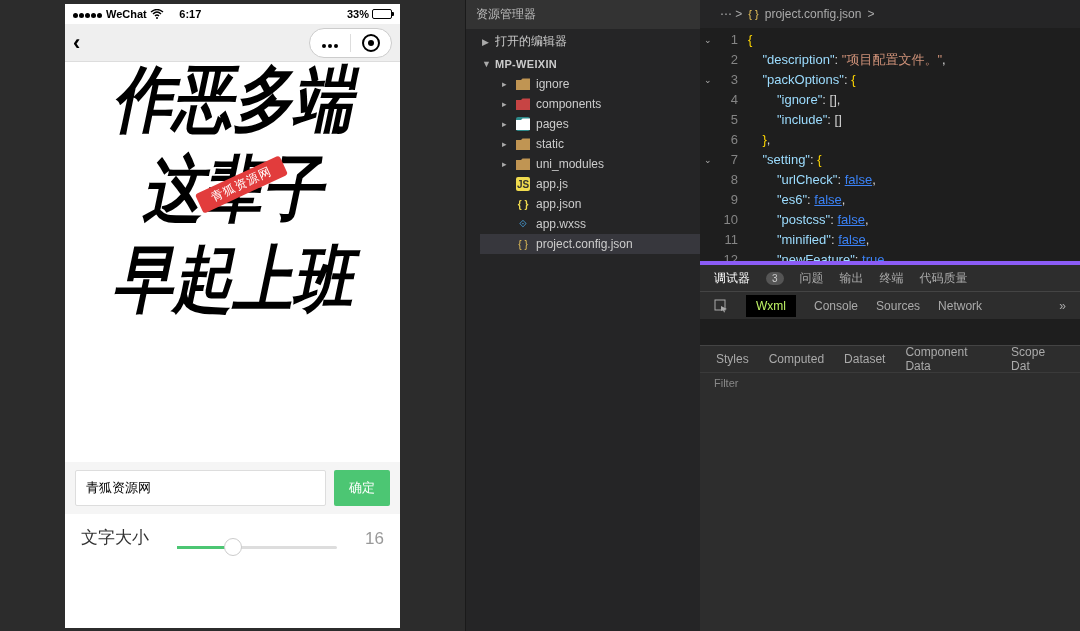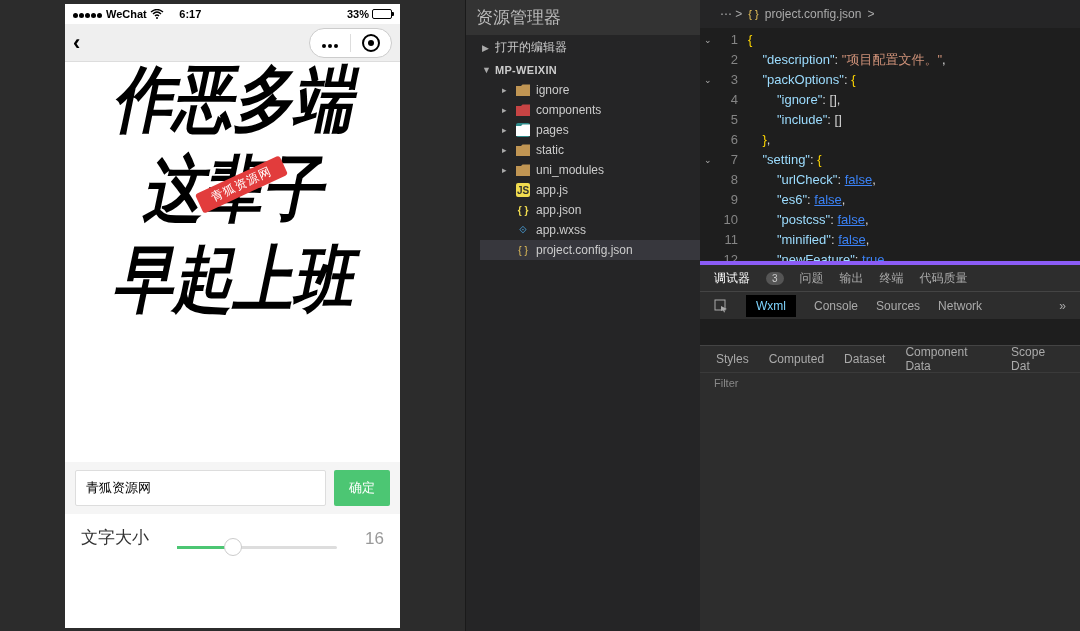--- a/index.html
+++ b/index.html
@@ -40,21 +40,21 @@
 
 .slider-row { padding: 12px 16px; display: flex; align-items: flex-end; gap: 28px; font-size: 17px; color: #333; }
 .slider-track { flex: 1; height: 3px; background: #ddd; position: relative; border-radius: 2px; }
 .slider-fill { width: 35%; height: 100%; background: #4cc673; }
 .slider-thumb { position: absolute; left: 35%; top: -8px; width: 18px; height: 18px; background: #fff; border: 1px solid #ccc; border-radius: 50%; transform: translateX(-50%); cursor: pointer; }
 .slider-val { color: #999; }
 .hint-text { text-align: center; font-size: 12px; color: #aaa; padding: 6px; }
 
 
 .explorer { width: 235px; height: 631px; background: #252526; color: #ccc; font-size: 12px; border-left: 1px solid #1a1a1a; }
-.exp-title { padding: 6px 10px; font-size: 17px; color: #bbb; background: #333; }
+.exp-title { padding: 6px 10px; font-size: 12px; color: #bbb; background: #333; }
 .exp-section { padding: 4px 10px 4px 16px; cursor: pointer; display: flex; align-items: center; gap: 4px; }
 .exp-section .arrow { font-size: 9px; color: #aaa; width: 9px; }
 .exp-folder-root { font-weight: bold; font-size: 11px; letter-spacing: 0.3px; color: #ccc; }
 .tree { padding-left: 14px; }
 .tree-item { display: flex; align-items: center; gap: 6px; padding: 3px 10px 3px 22px; cursor: pointer; }
 .tree-item.selected { background: #37373d; }
 .tree-item .arrow { font-size: 9px; color: #aaa; width: 8px; }
 .tree-item .ficon { width: 14px; height: 14px; display: inline-flex; align-items: center; justify-content: center; font-size: 10px; border-radius: 2px; }
 .ic-folder { color: #c09553; }
 .ic-folder-red { color: #c74444; }
@@ -76,21 +76,21 @@
 .cs { color: #ce9178; } 
 .cb { color: #3b82f6; text-decoration: underline; } 
 .cp { color: #d4d4d4; } 
 .cbr { color: #ffd700; } 
 
 
 .debug-tabs { height: 30px; background: #2d2d2d; display: flex; align-items: center; gap: 16px; padding: 0 14px; font-size: 12px; color: #aaa; border-top: 4px solid #8b5cf6; }
 .debug-tabs .active { color: #fff; }
 .badge { background: #555; color: #ccc; border-radius: 8px; padding: 1px 6px; font-size: 10px; }
 .devtools-tabs { height: 28px; background: #2d2d2d; display: flex; align-items: center; gap: 18px; padding: 0 14px; font-size: 12px; color: #aaa; border-top: 1px solid #444; }
-.dt-active { background: #000; color: #7dd3fc; padding: 4px 10px; }
+.dt-active { background: #000; color: #bef264; padding: 4px 10px; }
 .dt-more { margin-left: auto; }
 .styles-tabs { height: 27px; background: #2d2d2d; display: flex; align-items: center; gap: 20px; padding: 0 16px; font-size: 12px; color: #aaa; border-top: 1px solid #444; margin-top: 26px; }
 .filter-box { height: 26px; background: #2d2d2d; padding: 4px 14px; font-size: 11px; color: #888; border-top: 1px solid #3a3a3a; }
 .spacer-dark { flex: 1; background: #2d2d2d; }
 </style>
 </head>
 <body>
 
 <div class="phone-wrap">
   <div class="phone">

